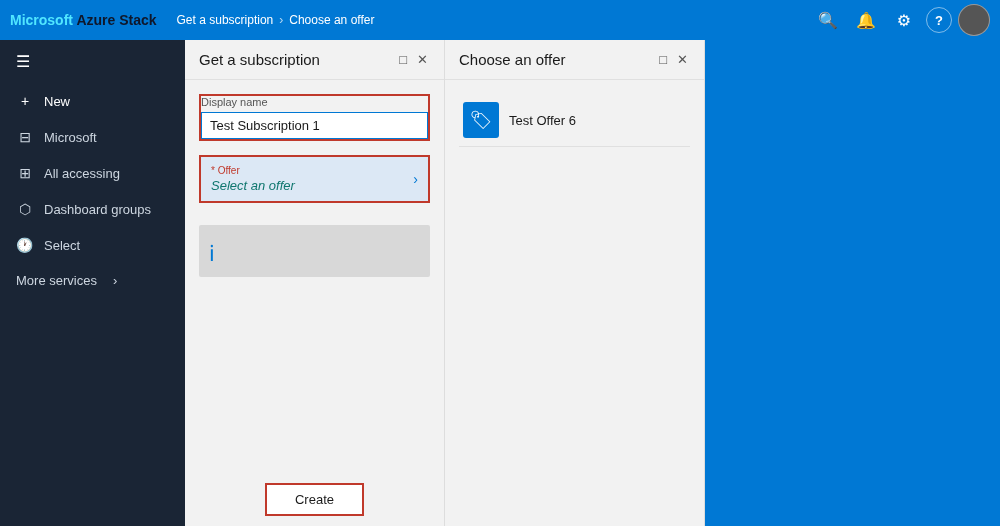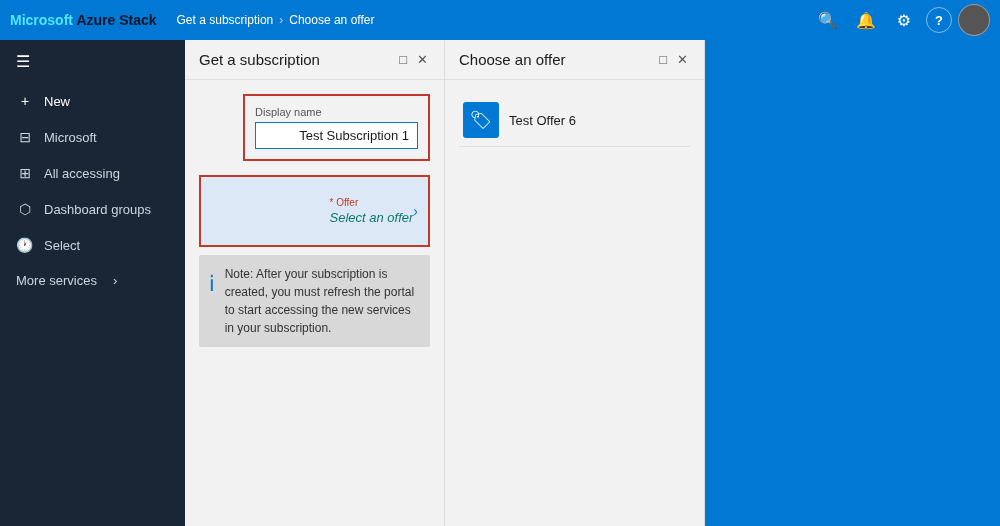--- a/index.html
+++ b/index.html
@@ -163,34 +163,33 @@
       outline: none;
       background: white;
       color: #1a1a1a;
     }
 
     .field-group {
       margin-bottom: 14px;
     }
     .field-border-red {
       border: 2px solid #c0392b;
-      padding: 10px;
-      margin-left: 44px;
+      padding: 0;
     }
 
     
     .offer-selector {
       display: flex;
       align-items: center;
-      justify-content: flex-end;
+      justify-content: space-between;
       background: #dce8f5;
       border: 2px solid #c0392b;
-      padding: 20px 10px;
-      cursor: pointer;
-      margin-bottom: 8px;
+      padding: 8px 10px;
+      cursor: pointer;
+      margin-bottom: 22px;
     }
     .offer-selector-content {}
     .offer-label {
       font-size: 10px;
       color: #c0392b;
       margin-bottom: 2px;
     }
     .offer-value {
       font-size: 13px;
       color: #0f766e;
@@ -332,36 +331,38 @@
         <span class="panel-title">Get a subscription</span>
         <div class="panel-header-icons">
           <span class="panel-header-icon">□</span>
           <span class="panel-header-icon">✕</span>
         </div>
       </div>
       <div class="panel-body">
 
         <div class="field-group field-border-red">
           <div class="field-label">Display name</div>
-          <input class="field-input" type="text" value="Test Subscription 1" style="border: 1px solid rgb(0, 120, 212); text-align: right;">
+          <input class="field-input" type="text" value="Test Subscription 1" style="border: 1px solid rgb(0, 120, 212);">
         </div>
 
         <div class="offer-selector">
           <div class="offer-selector-content">
             <div class="offer-label">* Offer</div>
             <div class="offer-value">Select an offer</div>
           </div>
           <span class="offer-chevron">›</span>
         </div>
 
         <div class="info-note">
           <div class="info-icon">ℹ</div>
-          <div class="info-text">Note: After your subscription is created, you must refresh the portal to start accessing the new services in your subscription.</div>
-        </div>
-
+        </div>
+
+      </div>
+      <div class="panel-footer">
+        <button class="create-btn">Create</button>
       </div>
     </div>
 
     <div class="panel panel-right">
       <div class="panel-header">
         <span class="panel-title">Choose an offer</span>
         <div class="panel-header-icons">
           <span class="panel-header-icon">□</span>
           <span class="panel-header-icon">✕</span>
         </div>

